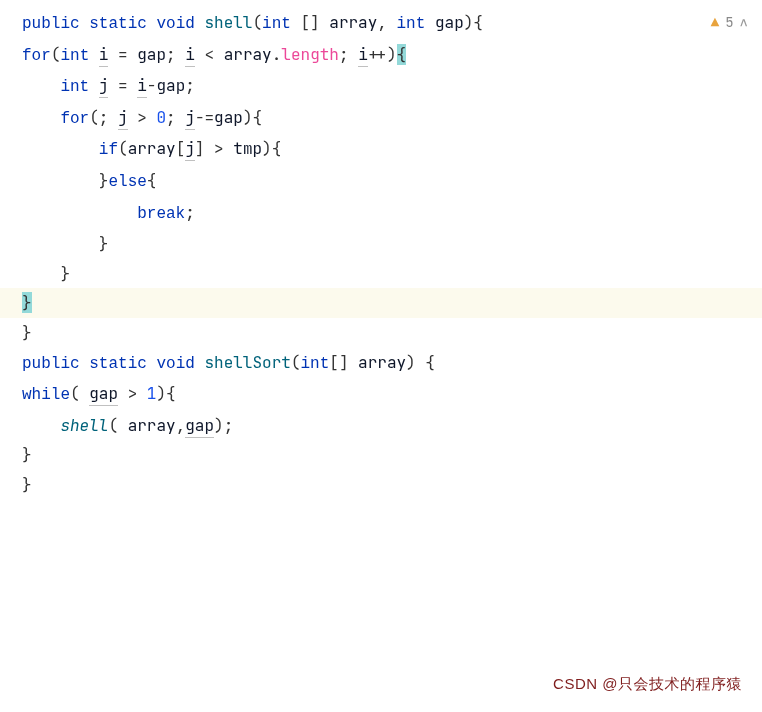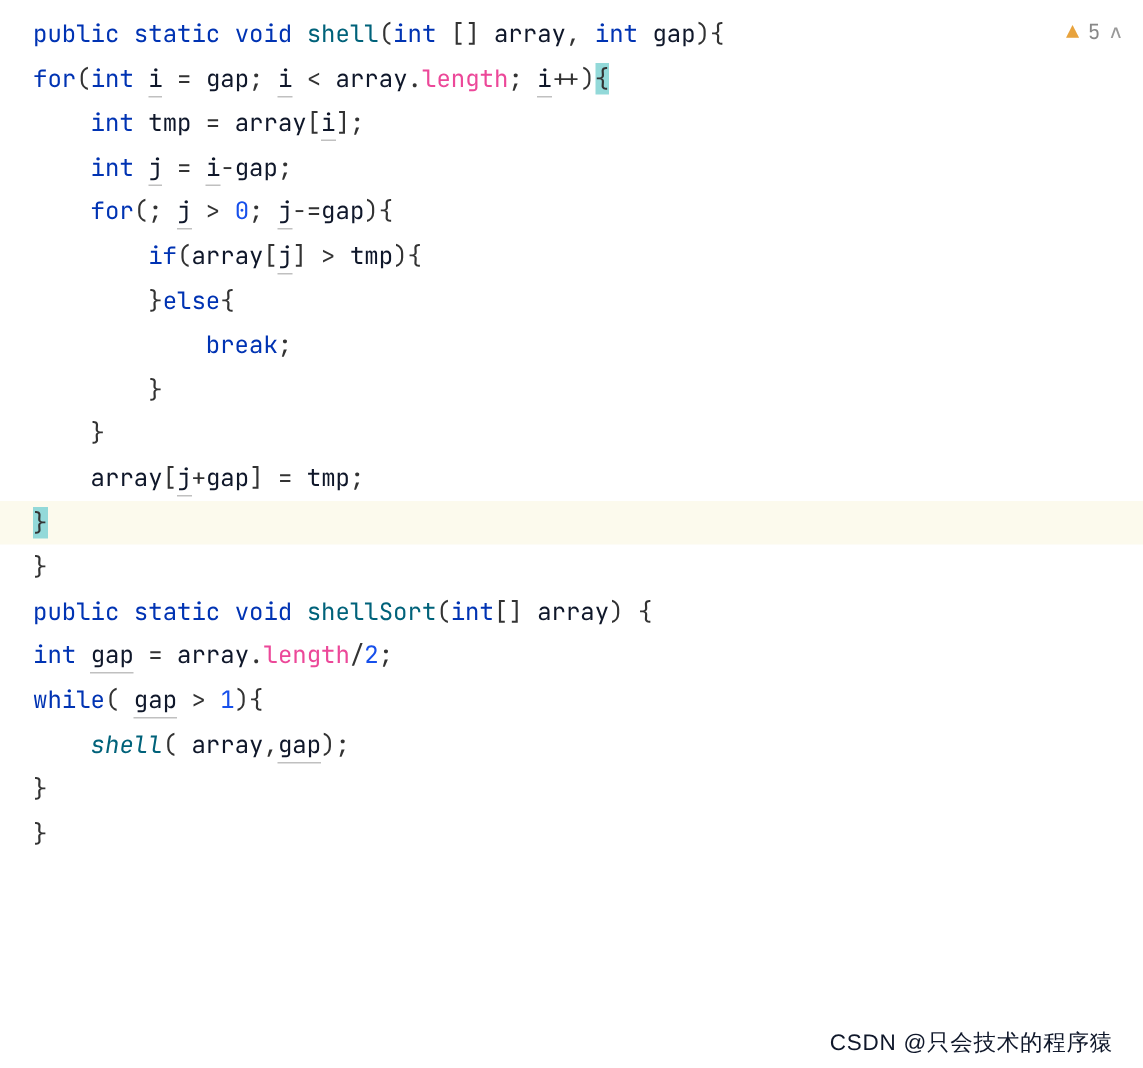--- a/index.html
+++ b/index.html
@@ -14,21 +14,21 @@
       height: 712px;
       overflow: hidden;
     }
     .code-area {
       padding: 8px 0 8px 22px;
     }
     .line {
       white-space: pre;
       min-height: 29px;
     }
-    .kw { color: #0033b3; }
+    .kw { color: #0033b3; font-family: Liberation Mono, monospace; }
     .method-decl { color: #00627a; }
     .method-call { color: #00627a; font-style: italic; }
     .field { color: #ec4899; }
     .var { color: #0f172a; }
     .num { color: #1750eb; }
     .punct { color: #333333; }
     .underline { border-bottom: 1px solid #c0c0c0; padding-bottom: 1px; }
     .brace-match { background: #93d9d9; }
     .highlight-line { background: #fcfaed; }
     .top-right {
@@ -38,63 +38,60 @@
       display: flex;
       align-items: center;
       gap: 6px;
       color: #888;
       font-size: 14px;
     }
     .warn-icon { color: #e8a33d; font-size: 14px; }
     .chevron-up { color: #999; }
     .watermark {
       position: absolute;
-      bottom: 2px;
+      bottom: 14px;
       right: 20px;
-      color: #0f172a;
+      color: #7f1d1d;
       font-size: 15px;
       font-family: Arial, sans-serif;
       letter-spacing: 0.5px;
     }
   </style>
 </head>
 <body>
 
 <div class="code-area">
 
 <div class="line"><span class="kw">public</span> <span class="kw">static</span> <span class="kw">void</span> <span class="method-decl">shell</span><span class="punct">(</span><span class="kw">int</span><span class="punct"> [] </span><span class="var">array</span><span class="punct">, </span><span class="kw">int</span><span> </span><span class="var">gap</span><span class="punct">)</span><span class="punct">{</span></div>
 
 <div class="line"><span class="kw">for</span><span class="punct">(</span><span class="kw">int</span><span> </span><span class="var underline">i</span><span class="punct"> = </span><span class="var">gap</span><span class="punct">; </span><span class="var underline">i</span><span class="punct"> &lt; </span><span class="var">array</span><span class="punct">.</span><span class="field">length</span><span class="punct">; </span><span class="var underline">i</span><span class="punct">++</span><span class="punct">)</span><span class="punct brace-match">{</span></div>
 
-<div class="line">    <span class="kw">int</span><span> </span><span class="var">tmp</span><span class="punct"> = </span><span class="var">array</span><span class="punct">[</span><span class="var underline">i</span><span class="punct">]</span><span class="punct">;</span></div>
 
 <div class="line">    <span class="kw">int</span><span> </span><span class="var underline">j</span><span class="punct"> = </span><span class="var underline">i</span><span class="punct">-</span><span class="var">gap</span><span class="punct">;</span></div>
 
 <div class="line">    <span class="kw">for</span><span class="punct">(</span><span class="punct">; </span><span class="var underline">j</span><span class="punct"> &gt; </span><span class="num">0</span><span class="punct">; </span><span class="var underline">j</span><span class="punct">-=</span><span class="var">gap</span><span class="punct">)</span><span class="punct">{</span></div>
 
 <div class="line">        <span class="kw">if</span><span class="punct">(</span><span class="var">array</span><span class="punct">[</span><span class="var underline">j</span><span class="punct">]</span><span class="punct"> &gt; </span><span class="var">tmp</span><span class="punct">)</span><span class="punct">{</span></div>
 
 
 <div class="line">        <span class="punct">}</span><span class="kw">else</span><span class="punct">{</span></div>
 
 <div class="line">            <span class="kw">break</span><span class="punct">;</span></div>
 
 <div class="line">        <span class="punct">}</span></div>
 
 <div class="line">    <span class="punct">}</span></div>
 
-<div class="line">    <span class="var">array</span><span class="punct">[</span><span class="var underline">j</span><span class="punct">+</span><span class="var">gap</span><span class="punct">]</span><span class="punct"> = </span><span class="var">tmp</span><span class="punct">;</span></div>
 
 <div class="line highlight-line" style="margin-left:-22px;padding-left:22px"><span class="punct brace-match">}</span></div>
 
 <div class="line"><span class="punct">}</span></div>
 
 <div class="line"><span class="kw">public</span> <span class="kw">static</span> <span class="kw">void</span> <span class="method-decl">shellSort</span><span class="punct">(</span><span class="kw">int</span><span class="punct">[] </span><span class="var">array</span><span class="punct">)</span><span> </span><span class="punct">{</span></div>
 
-<div class="line"><span class="kw">int</span><span> </span><span class="var underline">gap</span><span class="punct"> = </span><span class="var">array</span><span class="punct">.</span><span class="field">length</span><span class="punct">/</span><span class="num">2</span><span class="punct">;</span></div>
 
 <div class="line"><span class="kw">while</span><span class="punct">( </span><span class="var underline">gap</span><span class="punct"> &gt; </span><span class="num">1</span><span class="punct">)</span><span class="punct">{</span></div>
 
 <div class="line">    <span class="method-call">shell</span><span class="punct">( </span><span class="var">array</span><span class="punct">,</span><span class="var underline">gap</span><span class="punct">)</span><span class="punct">;</span></div>
 
 
 <div class="line"><span class="punct">}</span></div>
 
 <div class="line"><span class="punct">}</span></div>
 

